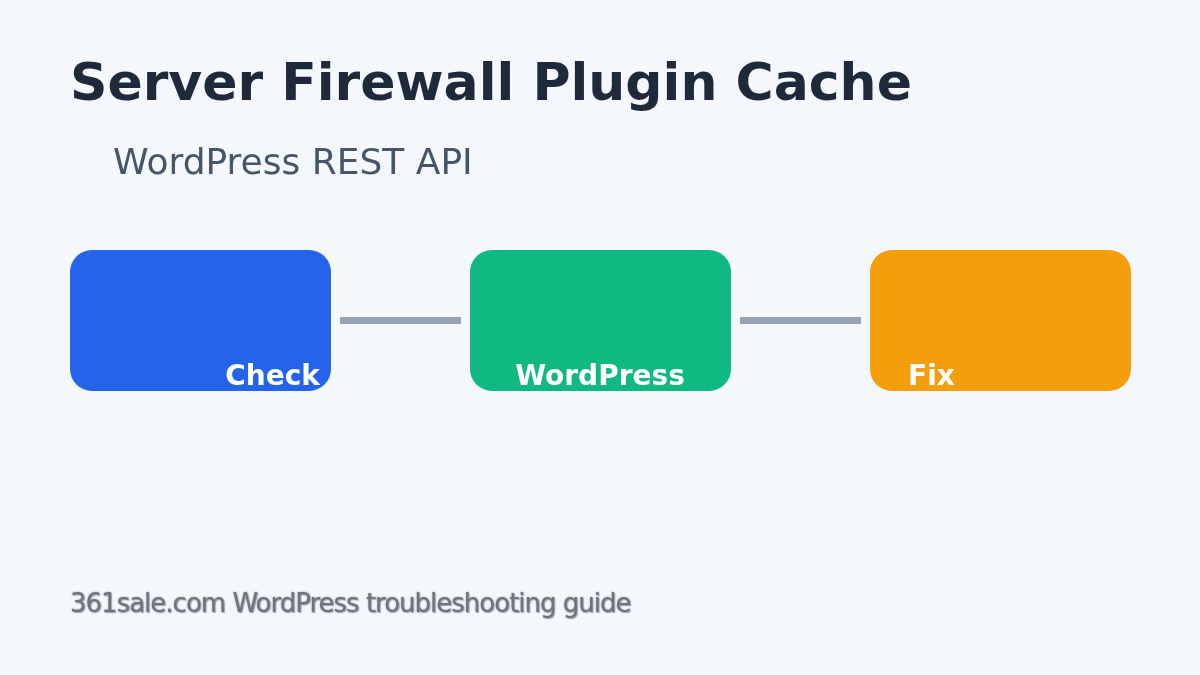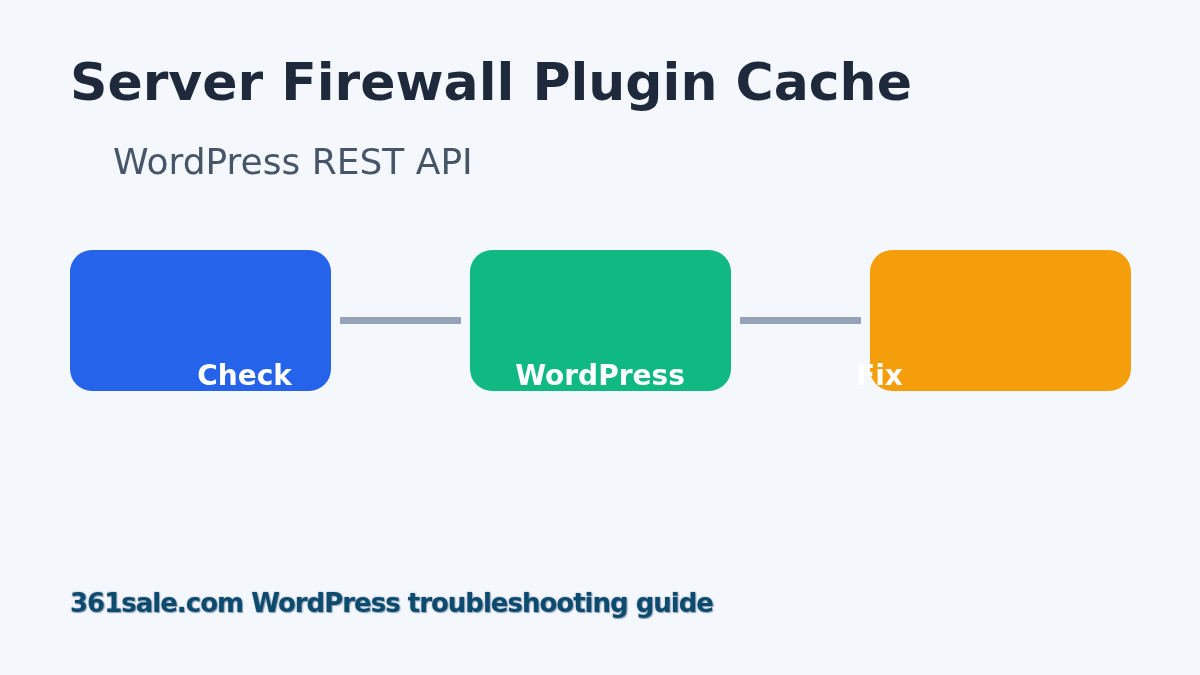--- a/index.html
+++ b/index.html
@@ -2,33 +2,33 @@
 <html><head>
 <meta charset="utf-8">
 <style>
   html, body { margin:0; padding:0; }
   body { width:1200px; height:675px; background:#f4f7fb; position:relative; overflow:hidden; font-family:"DejaVu Sans", sans-serif; }
   .title { position:absolute; left:70px; top:56px; font-size:52px; font-weight:bold; color:#1e293b; line-height:1; white-space:nowrap; }
   .subtitle { position:absolute; left:72px; top:144px; font-size:36px; color:#475569; line-height:1; white-space:nowrap;margin-left:41px; }
   .box { position:absolute; top:250px; width:261px; height:141px; border-radius:22px; }
   .box-label { position:absolute; top:362px; font-size:28px; font-weight:bold; color:#ffffff; line-height:1; white-space:nowrap; }
   .connector { position:absolute; top:317px; height:7px; width:121px; background:#94a3b8; }
-  .footer { position:absolute; left:70px; top:590px; font-size:26px; font-weight:bold; color:#0c4a6e; line-height:1; white-space:nowrap; text-shadow: 0 0 2px #94a3b8, 1px 1px 1px #94a3b8; letter-spacing:-1px; }
+  .footer { position:absolute; left:70px; top:590px; font-size:26px; font-weight:normal; color:#737373; line-height:1; white-space:nowrap; text-shadow: 0 0 2px #94a3b8, 1px 1px 1px #94a3b8; letter-spacing:-1px; }
 </style>
 </head>
 <body>
 
 <div class="title">Server Firewall Plugin Cache</div>
 <div class="subtitle">WordPress REST API</div>
 
 <div>
   <div class="box" style="left:70px; background:#2563eb;"></div>
   <div class="connector" style="left:340px;"></div>
   <div class="box" style="left:470px; background:#10b981;"></div>
   <div class="connector" style="left:740px;"></div>
   <div class="box" style="left:870px; background:#f59e0b;"></div>
 
-  <div class="box-label" style="right:908px;margin-left:25px;">Check</div>
+  <div class="box-label" style="right:880px;margin-left:25px;">Check</div>
   <div class="box-label" style="left:600px; transform:translateX(-50%);">WordPress</div>
-  <div class="box-label" style="left:856px;">Fix</div>
+  <div class="box-label" style="left:908px;">Fix</div>
 </div>
 
 <div class="footer">361sale.com WordPress troubleshooting guide</div>
 
 </body></html>

